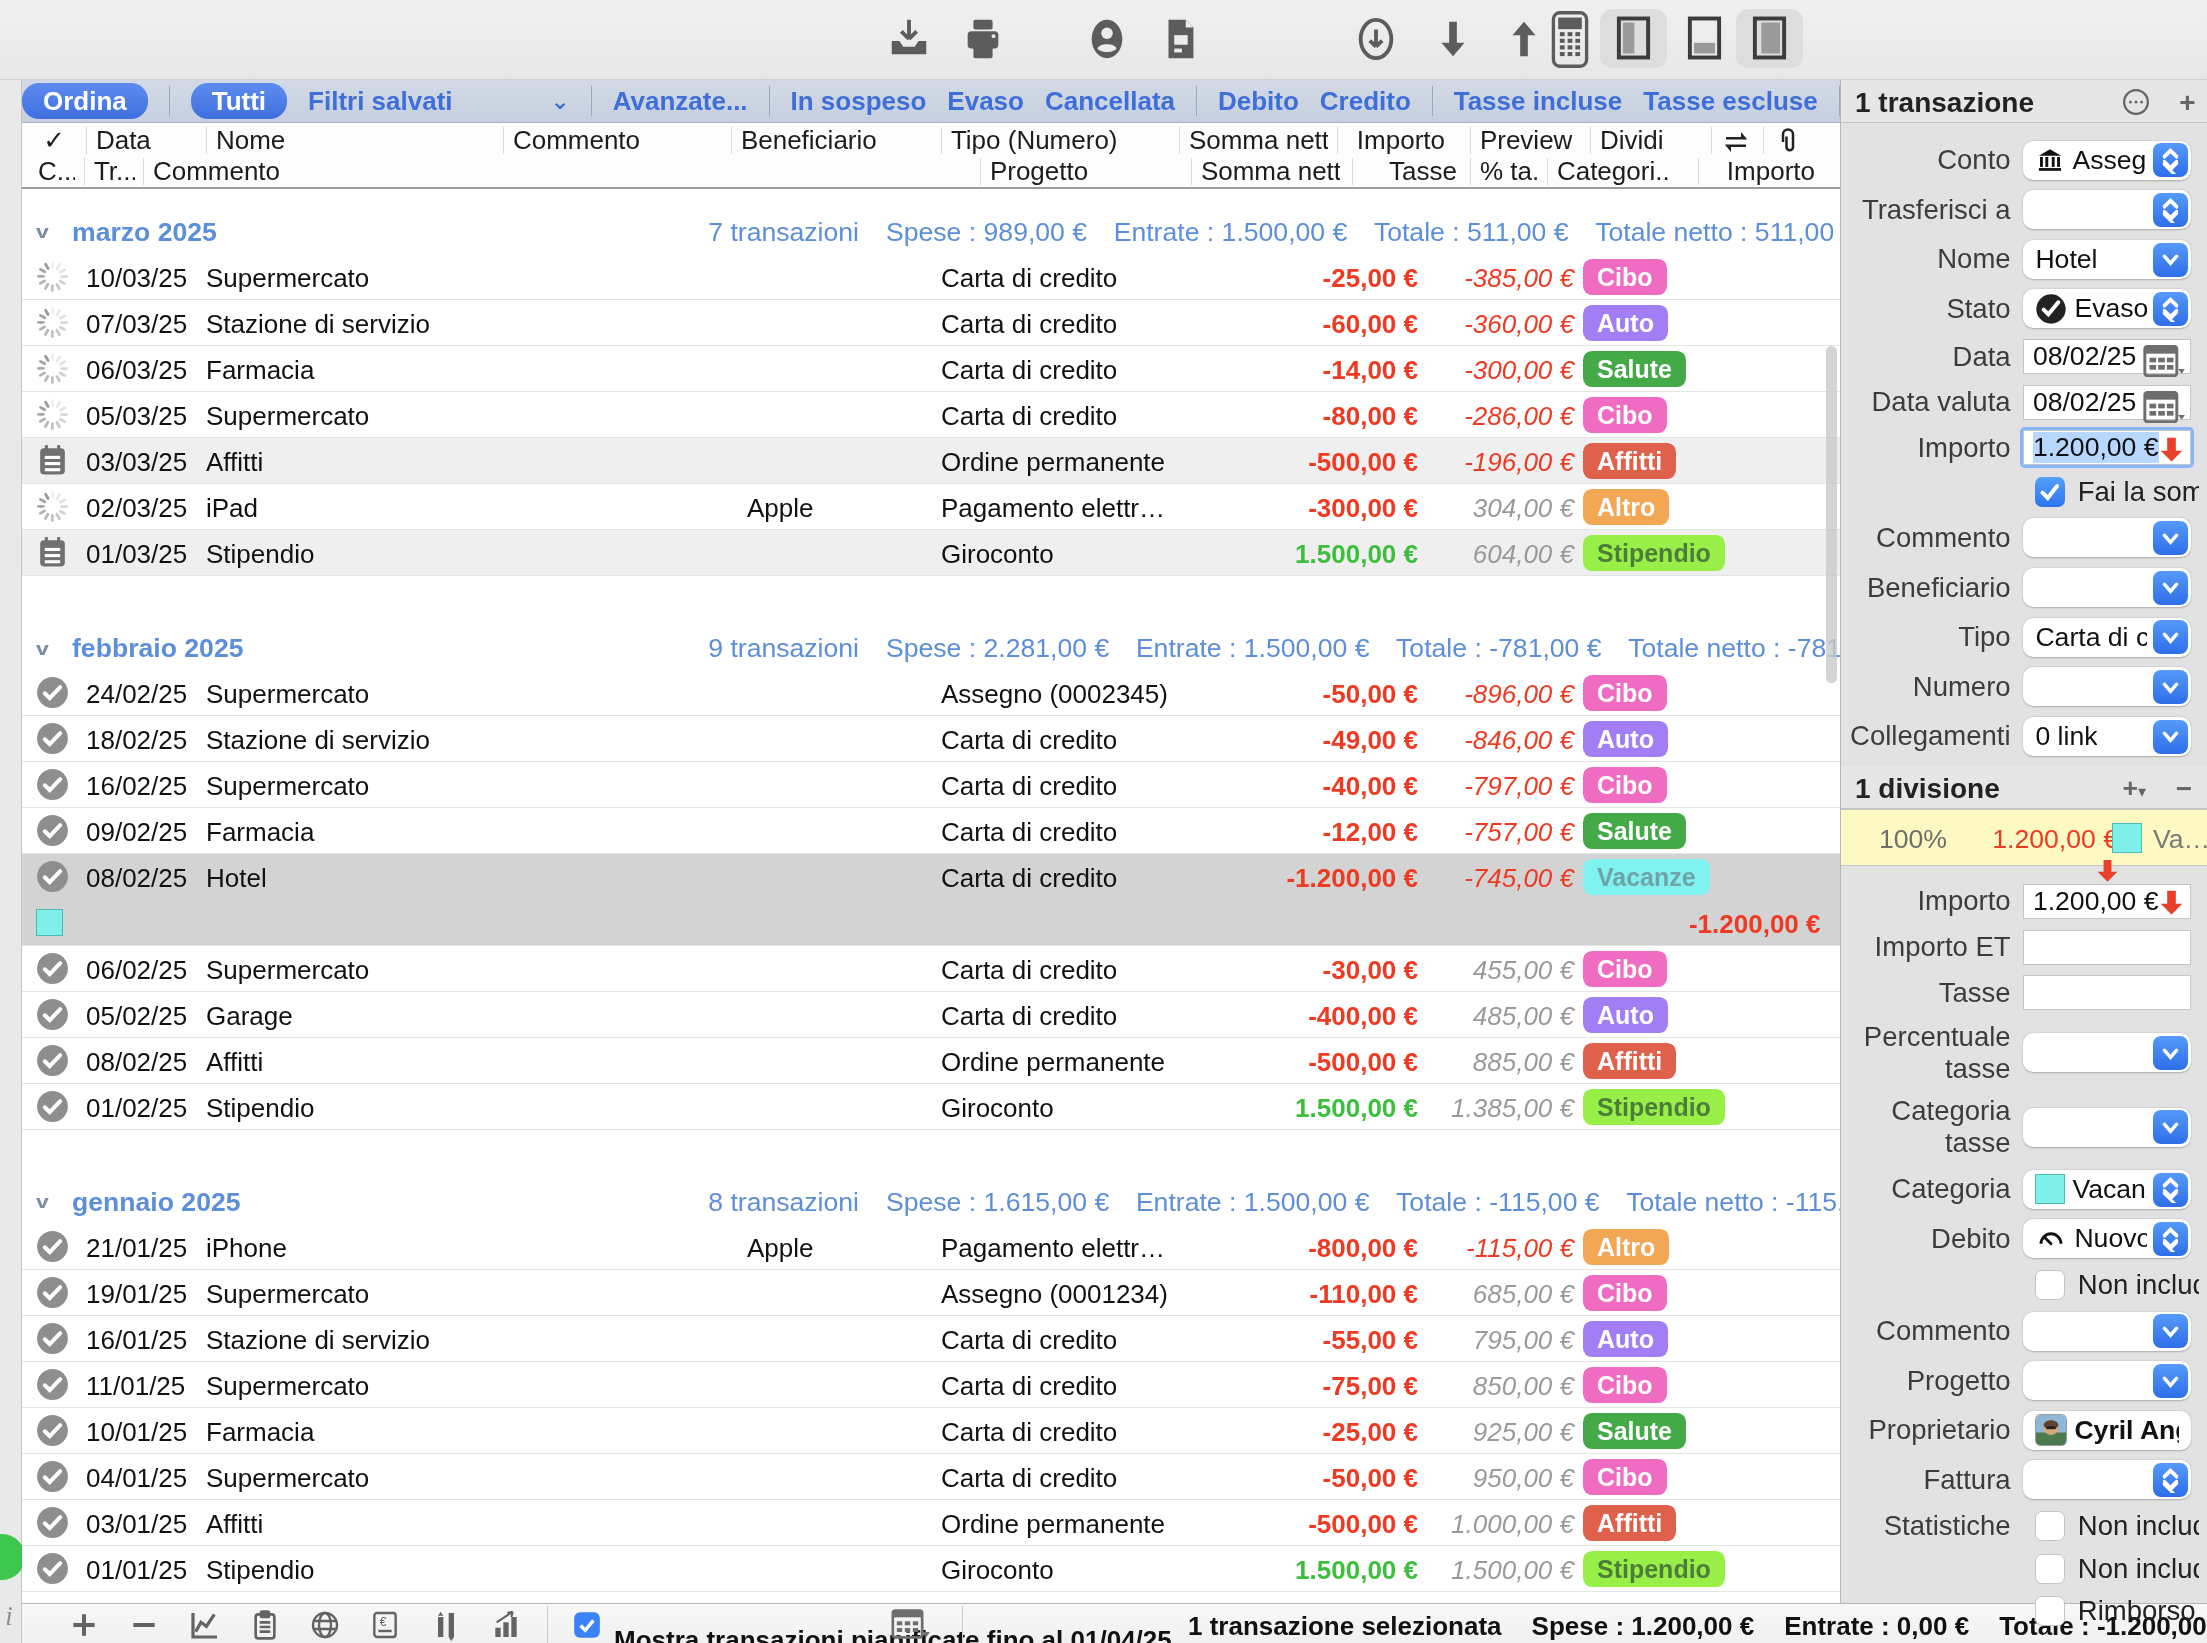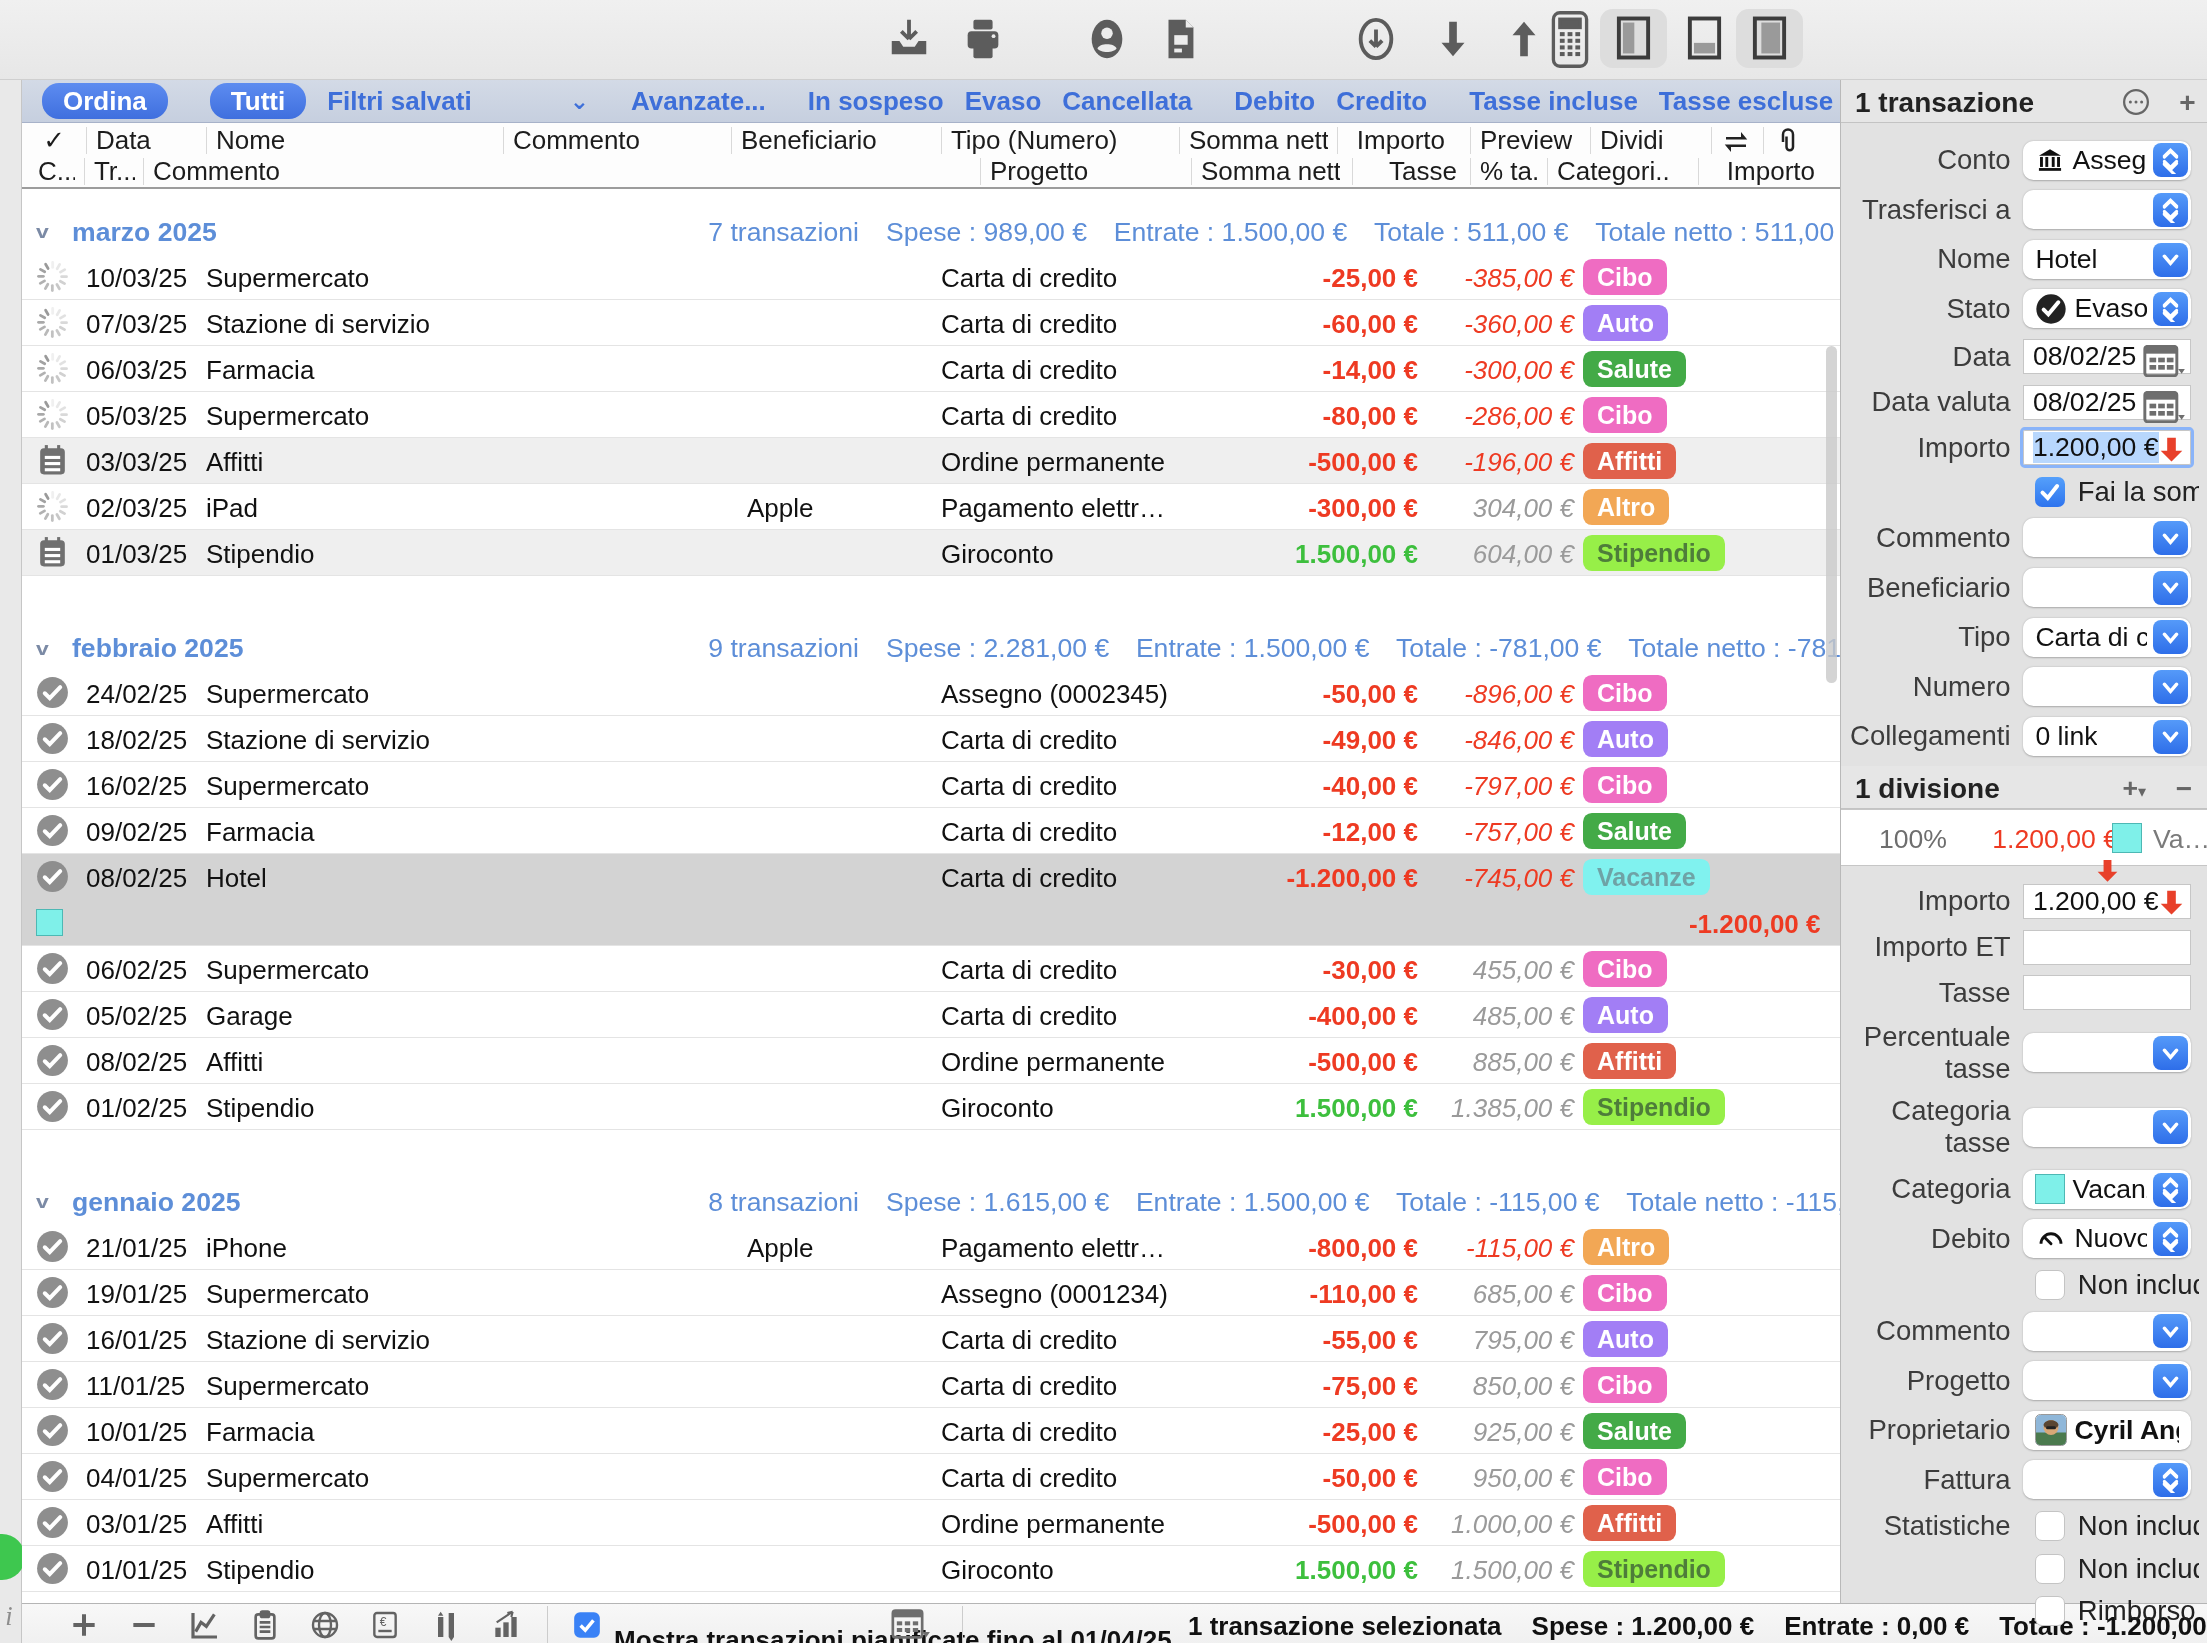--- a/index.html
+++ b/index.html
@@ -17,21 +17,21 @@
   .searchbox svg { width:35px; height:32px; }
 
   
   .leftstrip { position:absolute; left:0; top:80px; width:22px; height:1564px; background:#e9e9e9; border-right:0.9px solid #c6c6c6; }
   .greendot { position:absolute; left:-21px; top:1454px; width:46px; height:46px; border-radius:50%; background:#3ec74f; }
   .info-i { position:absolute; left:5.3px; top:1521px; color:#8d8d8d; font-size:26.6px; font-style:italic; font-family:"Liberation Serif",serif; }
 
   
   .main { position:absolute; left:22px; top:80px; width:1818px; height:1523px; background:#ffffff; overflow:hidden; }
 
-  .filterbar { height:43px; background:linear-gradient(#d3dae6,#c6cfdf); border-bottom:0.9px solid #a7b2c9; display:flex; align-items:center; padding:0 20px; gap:21px; white-space:nowrap; }
+  .filterbar { height:43px; background:linear-gradient(#d3dae6,#c6cfdf); border-bottom:0.9px solid #a7b2c9; display:flex; align-items:center; padding:0 0; gap:21px; white-space:nowrap; }
   .fpill { background:linear-gradient(#5d8cf0,#3f6fde); color:#fff; font-weight:bold; font-size:26px; border-radius:17px; padding:2.7px 21px; }
   .flink { color:#3e6fd9; font-weight:bold; font-size:26px; }
   .fsep { width:0.9px; height:30px; background:#9aa7c4; }
   .fdrop { display:flex; align-items:center; gap:98px; }
   .fdrop .chev { color:#3e6fd9; font-size:23px; font-weight:bold; }
 
   .thead { position:relative; height:66px; border-bottom:2.7px solid #9c9c9c; background:#fdfdfd; font-size:26px; color:#1c1c1c; }
   .hcell { position:absolute; top:4.4px; height:26.6px; line-height:26.6px; border-left:0.9px solid #d9d9d9; padding-left:8.9px; white-space:nowrap; overflow:hidden; }
   .hcell.r2 { top:35px; }
   .hcell.noborder { border-left:none; }
@@ -93,21 +93,21 @@
   .inputbox { height:35px; background:#fff; border:0.9px solid #c6c6c6; display:flex; align-items:center; padding:0 8.9px; font-size:26.6px; color:#111; position:relative; }
   .inputbox.focused { outline:3.5px solid #8ab4f9; border-radius:1.8px; }
   .seltext { background:#b8d7fd; }
   .redarrow { position:absolute; right:7px; top:4.4px; }
   .calico { position:absolute; right:5.3px; top:5.3px; color:#6e6e6e; display:flex; align-items:center; }
   .cbox { width:30px; height:30px; border-radius:7px; flex:none; }
   .cbox.on { background:linear-gradient(#55a0fb,#2e74ee); }
   .cbox.off { background:#fff; border:0.9px solid #c4c4c4; }
   .cb-row { gap:12.4px; }
   .cb-label { font-size:27.5px; color:#222; white-space:nowrap; overflow:hidden; }
-  .divsummary { height:57px; background:#ffffff; border-top:0.9px solid #c6c6c6; border-bottom:0.9px solid #c6c6c6; position:relative; margin-bottom:14px; font-size:26.6px; }
+  .divsummary { height:57px; background:#fef9c3; border-top:0.9px solid #c6c6c6; border-bottom:0.9px solid #c6c6c6; position:relative; margin-bottom:14px; font-size:26.6px; }
   .ds-pct { position:absolute; left:30px; top:14px; color:#6e6e6e; width:76px; text-align:right; }
   .ds-amt { position:absolute; left:124px; top:14px; width:153px; text-align:right; color:#ee3a22; }
   .ds-swatch { position:absolute; left:271px; top:12.4px; width:30px; height:30px; background:#7ff0e9; border:1.8px solid #4db8b4; }
   .ds-name { position:absolute; left:312px; top:14px; color:#7a7a7a; }
   .avatar-pill { font-weight:bold; }
 </style>
 </head>
 <body>
 
 <div class="toolbar">

